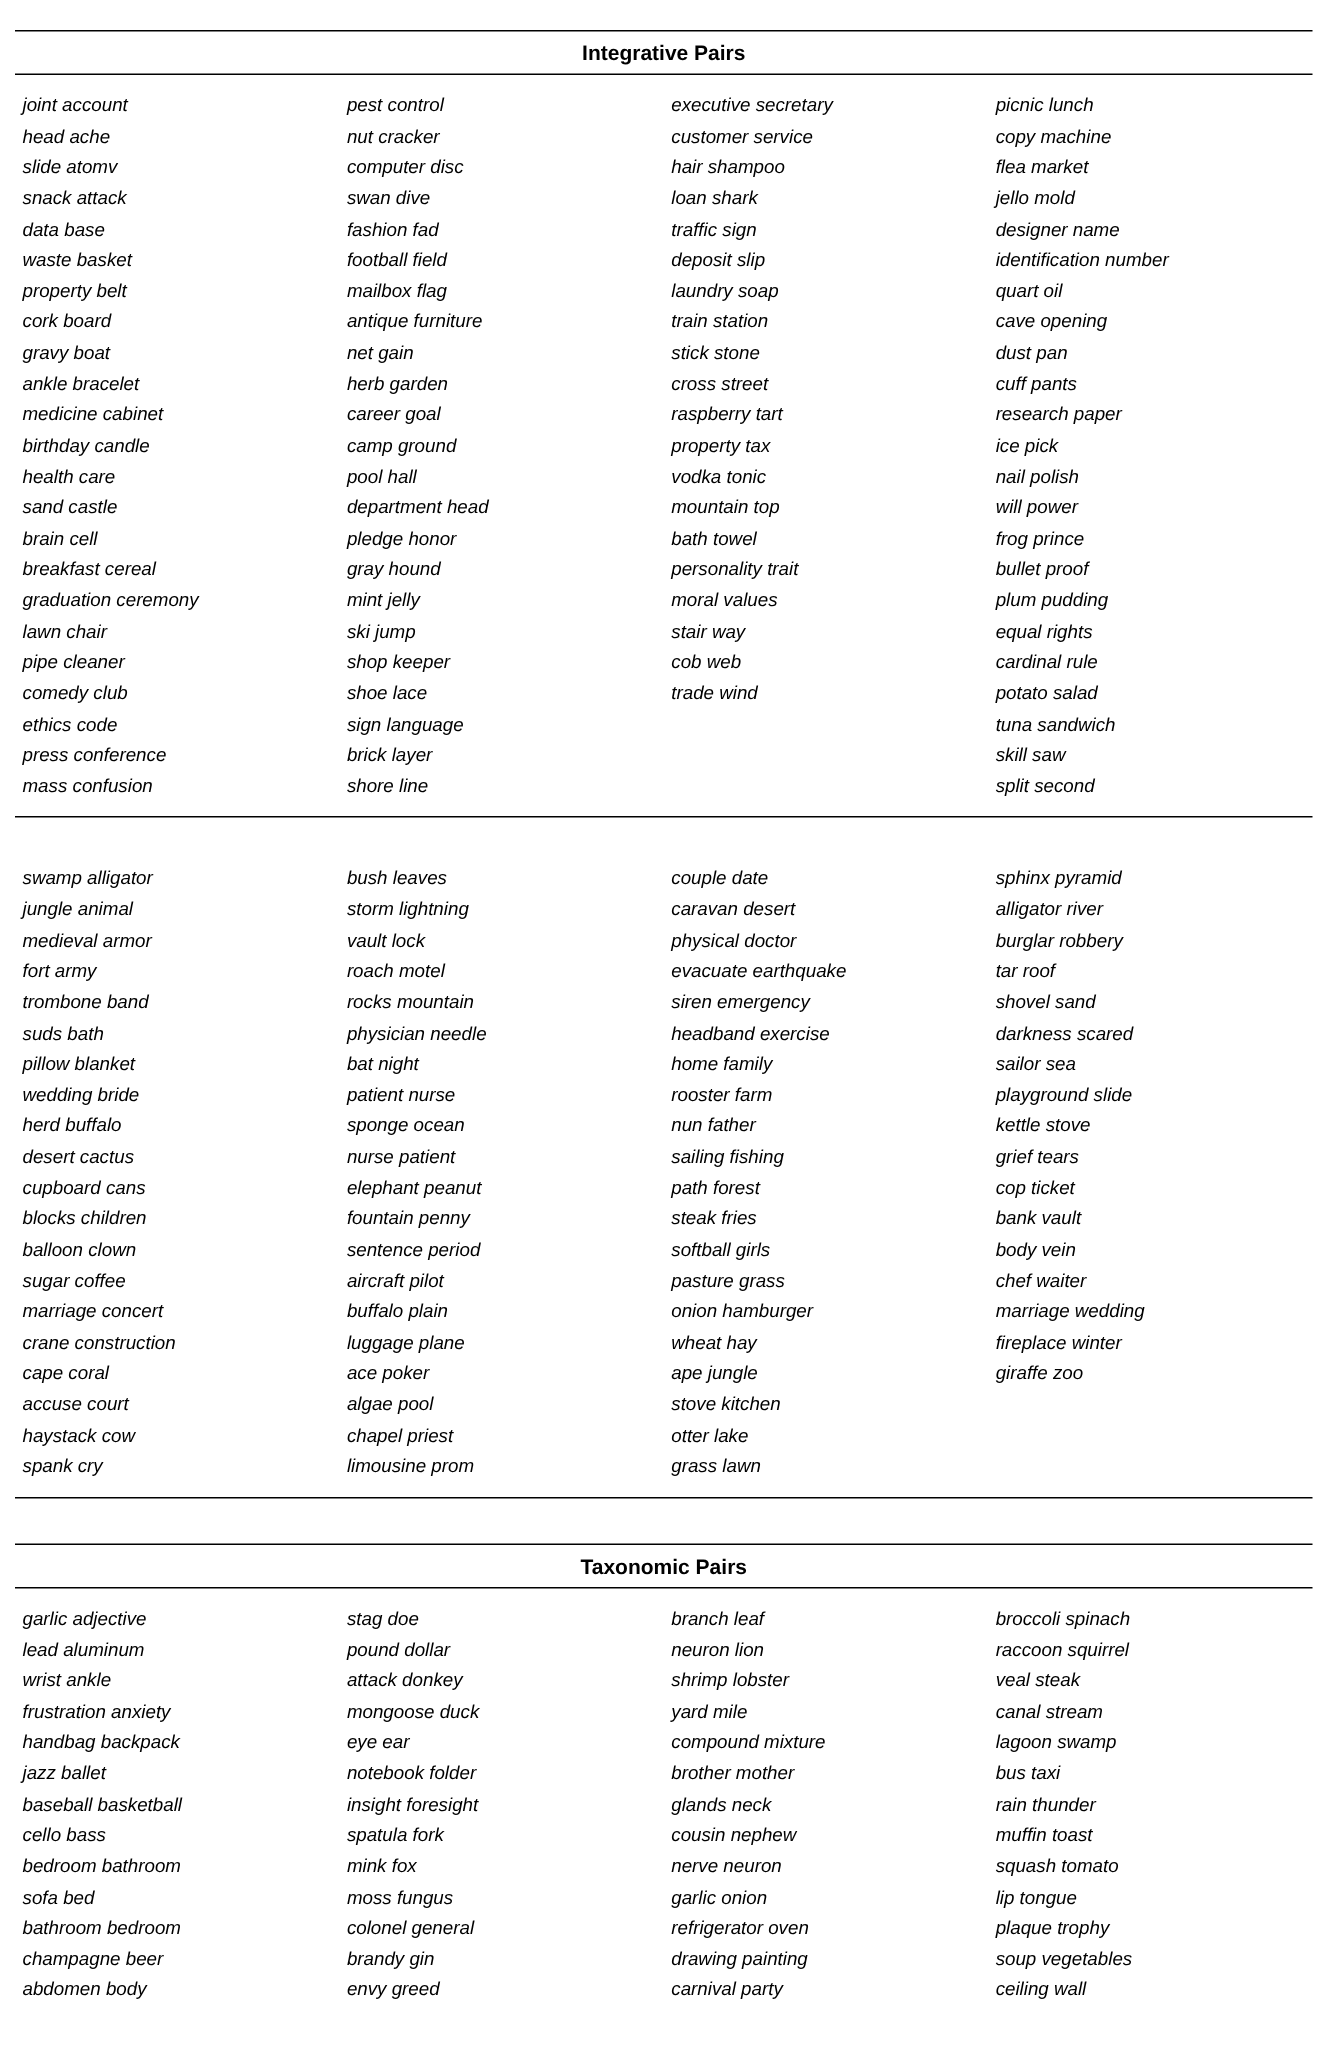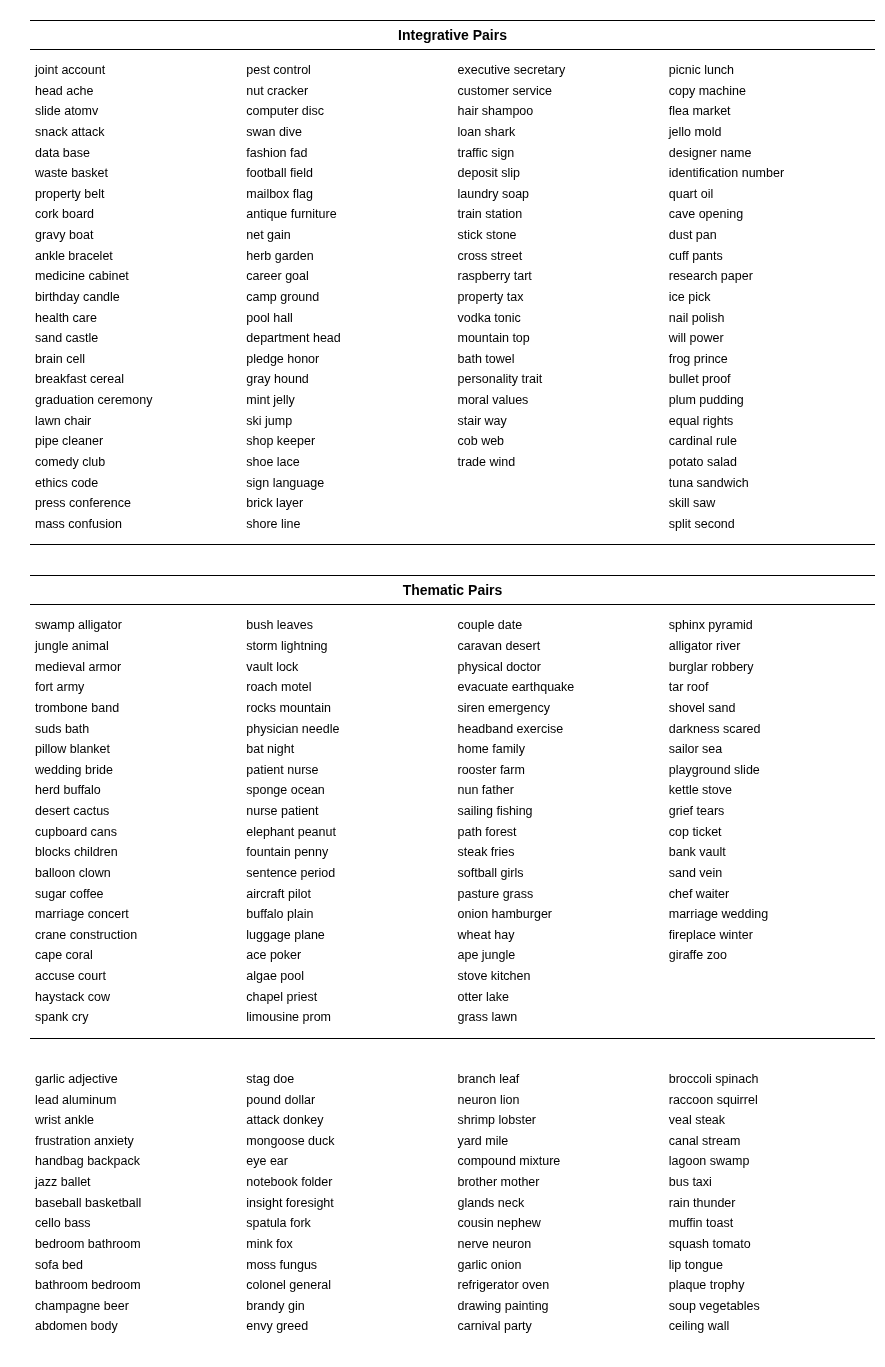--- a/index.html
+++ b/index.html
@@ -8,40 +8,40 @@
       font-size: 13px;
       background: #fff;
       color: #000;
       width: 885px;
     }
     .page {
       padding: 20px 10px;
     }
     .section {
       margin-bottom: 30px;
-      margin-left: 20px;
     }
     .section-header {
       text-align: center;
       font-weight: bold;
       font-size: 14px;
       padding: 6px 0;
       border-top: 1px solid #000;
       border-bottom: 1px solid #000;
       margin-bottom: 10px;
     }
     .section-footer {
       border-bottom: 1px solid #000;
       margin-top: 10px;
     }
     .columns {
       display: grid;
       grid-template-columns: 1fr 1fr 1fr 1fr;
       gap: 0 10px;
       padding: 0 5px;
+      font-style: italic;
     }
     .column {
       display: flex;
       flex-direction: column;
     }
     .entry {
       line-height: 1.65;
       font-size: 12.5px;
     }
   </style>
@@ -149,21 +149,20 @@
           <div class="entry">cardinal rule</div>
           <div class="entry">potato salad</div>
           <div class="entry">tuna sandwich</div>
           <div class="entry">skill saw</div>
           <div class="entry">split second</div>
         </div>
       </div>
       <div class="section-footer"></div>
     </div>
     <div class="section">
-      <div class="section-header">Thematic Pairs</div>
       <div class="columns">
         <div class="column">
           <div class="entry">swamp alligator</div>
           <div class="entry">jungle animal</div>
           <div class="entry">medieval armor</div>
           <div class="entry">fort army</div>
           <div class="entry">trombone band</div>
           <div class="entry">suds bath</div>
           <div class="entry">pillow blanket</div>
           <div class="entry">wedding bride</div>
@@ -230,33 +229,34 @@
           <div class="entry">burglar robbery</div>
           <div class="entry">tar roof</div>
           <div class="entry">shovel sand</div>
           <div class="entry">darkness scared</div>
           <div class="entry">sailor sea</div>
           <div class="entry">playground slide</div>
           <div class="entry">kettle stove</div>
           <div class="entry">grief tears</div>
           <div class="entry">cop ticket</div>
           <div class="entry">bank vault</div>
-          <div class="entry">sand vein</div>
+          <div class="entry">body vein</div>
           <div class="entry">chef waiter</div>
           <div class="entry">marriage wedding</div>
           <div class="entry">fireplace winter</div>
           <div class="entry">giraffe zoo</div>
           <div class="entry"></div>
           <div class="entry"></div>
           <div class="entry"></div>
         </div>
       </div>
       <div class="section-footer"></div>
     </div>
     <div class="section">
+      <div class="section-header">Taxonomic Pairs</div>
       <div class="columns">
         <div class="column">
           <div class="entry">garlic adjective</div>
           <div class="entry">lead aluminum</div>
           <div class="entry">wrist ankle</div>
           <div class="entry">frustration anxiety</div>
           <div class="entry">handbag backpack</div>
           <div class="entry">jazz ballet</div>
           <div class="entry">baseball basketball</div>
           <div class="entry">cello bass</div>

